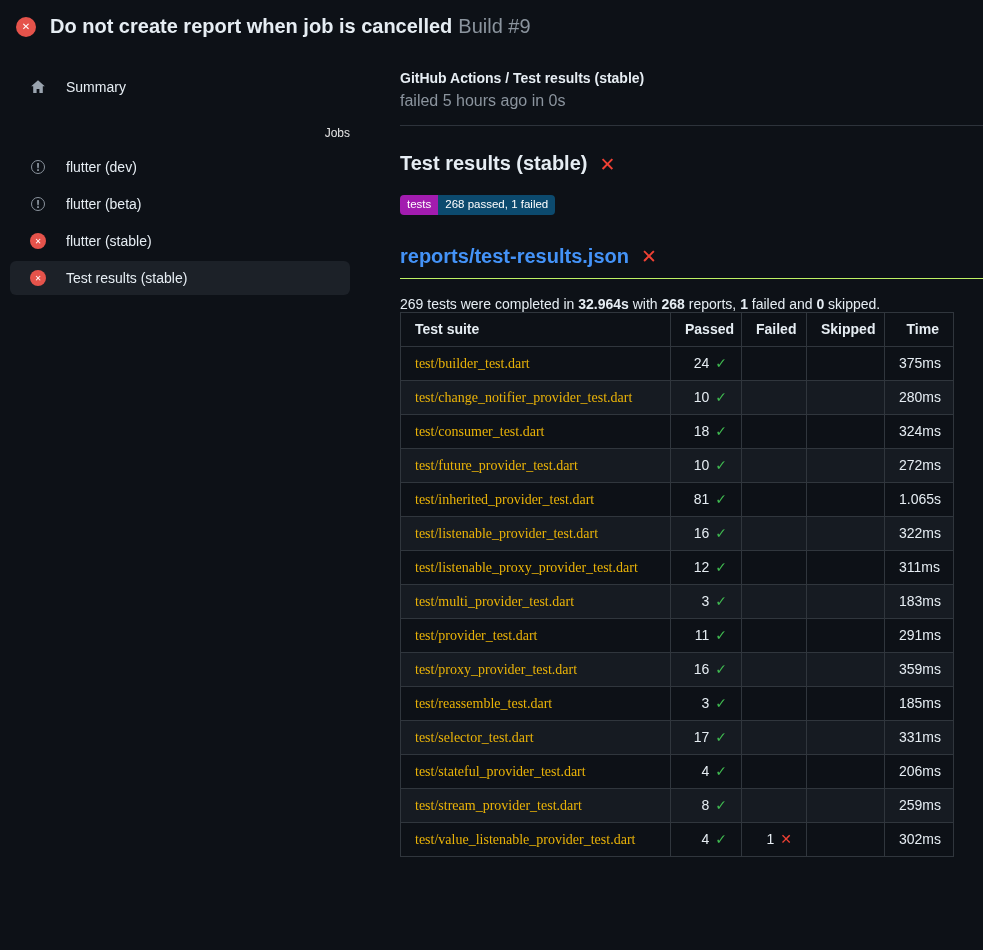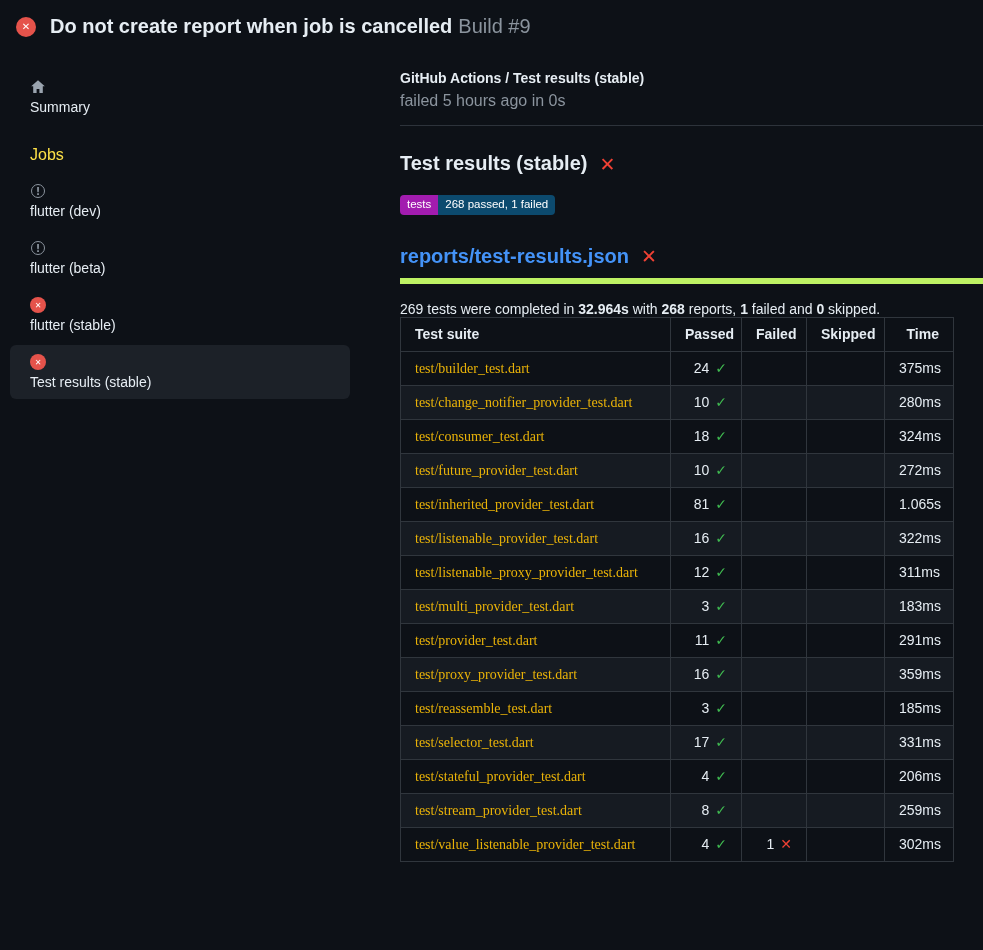--- a/index.html
+++ b/index.html
@@ -20,26 +20,26 @@
     display: flex; align-items: center; justify-content: center;
     flex-shrink: 0; font-family: "DejaVu Sans", sans-serif;
   }
   .app-title { font-size: 20px; font-weight: 700; margin: 0; white-space: nowrap; }
   .build-num { color: #8b949e; font-weight: 400; margin-left: 6px; }
 
   .layout { display: flex; padding-top: 26px; }
 
   .sidebar { width: 340px; margin-left: 10px; flex-shrink: 0; }
   .side-item {
-    display: flex; align-items: flex-start; gap: 4px;
+    display: flex; align-items: flex-end; gap: 20px;
     padding: 9px 12px 9px 20px; border-radius: 6px;
-    font-size: 14px; color: #e6edf3; cursor: pointer; margin-bottom: 3px; flex-direction: column;
+    font-size: 14px; color: #e6edf3; cursor: pointer; margin-bottom: 3px;
   }
   .side-item.selected { background: #1c2128; }
-  .jobs-label { color: #fde047; font-size: 16px; margin: 22px 0 10px 20px; }
+  .jobs-label { color: #e5e5e5; font-size: 12px; margin: 22px 0 10px 20px; text-align: right; }
   .icon-circle {
     width: 16px; height: 16px; border-radius: 50%;
     display: flex; align-items: center; justify-content: center;
     flex-shrink: 0; font-weight: 700; font-family: "DejaVu Sans", sans-serif;
   }
   .icon-failed { background: #e5534b; color: #ffffff; font-size: 8px; }
   .icon-neutral { width: 14px; height: 14px; margin: 1px; border: 1.5px solid #8b949e; color: #8b949e; font-size: 10px; }
   .home-icon { flex-shrink: 0; display: flex; }
 
   .main { flex: 1; margin-left: 50px; }
@@ -51,21 +51,21 @@
   .x-mark { color: #f04134; font-weight: 700; font-size: 19px; font-family: "DejaVu Sans", sans-serif; }
 
   .badge { display: inline-flex; margin-top: 20px; font-size: 11.5px; border-radius: 4px; overflow: hidden; line-height: 1; }
   .badge-label { background: #a21caf; color: #ffffff; padding: 4px 7px; }
   .badge-value { background: #0c4a6e; color: #ffffff; padding: 4px 7px; }
 
   .report-title {
     display: flex; align-items: center; gap: 12px;
     font-size: 20px; font-weight: 700;
     margin: 30px 0 0 0; padding-bottom: 10px;
-    border-bottom: 6px solid #bef264;
+    border-bottom: 1px solid #bef264;
   }
   .report-title a { color: #4493f8; text-decoration: none; }
 
   .summary-text { font-size: 14px; margin: 17px 0 0 0; color: #e6edf3; }
 
   table { border-collapse: collapse; width: 553px; font-size: 14px; table-layout: fixed; }
   th, td { border: 1px solid #30363d; padding: 7px 14px; text-align: left; line-height: 19px; }
   th { font-weight: 700; }
   th.num, td.num { text-align: right; }
   col.c-suite { width: 270px; }

